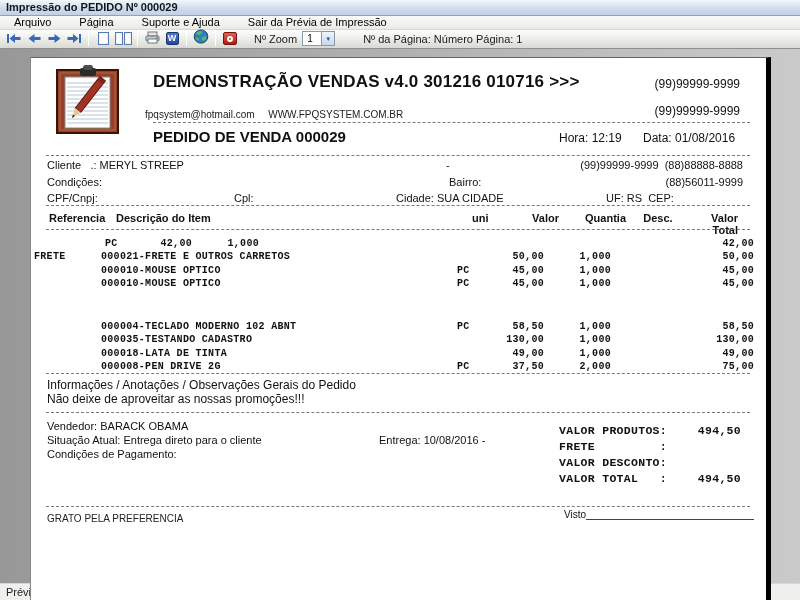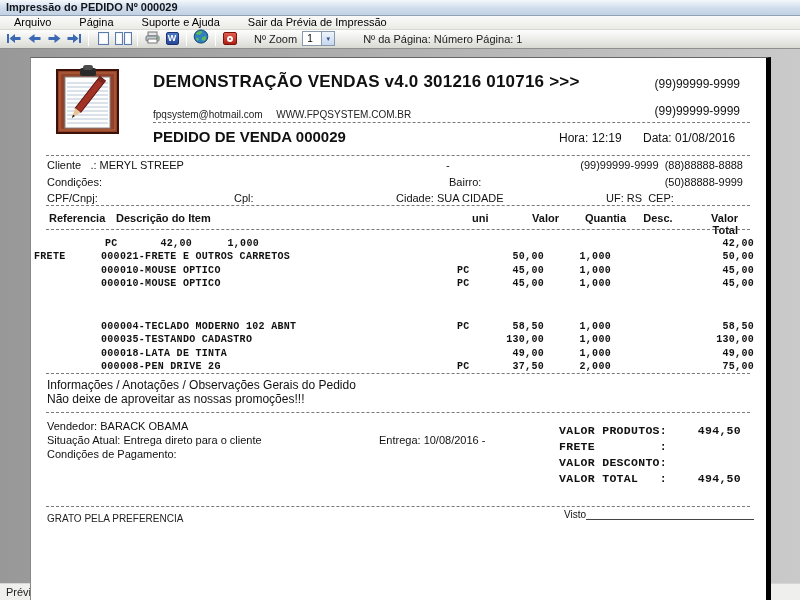--- a/index.html
+++ b/index.html
@@ -186,38 +186,38 @@
             <rect x="26.5" y="8" width="7" height="4" fill="#7d241b"></rect>
             <polygon points="26.5,48 33.5,48 30,58" fill="#e8c49a"></polygon>
             <polygon points="28.8,54.5 31.2,54.5 30,58" fill="#1a1a1a"></polygon>
           </g>
         </svg>
       </div>
 
       <div class="abs co-title" style="left:122px; top:14px;">DEMONSTRAÇÃO VENDAS v4.0 301216 010716 &gt;&gt;&gt;</div>
       <div class="abs co-phone" style="right:26px; top:19px;">(99)99999-9999</div>
       <div class="abs co-phone" style="right:26px; top:46px;">(99)99999-9999</div>
-      <div class="abs co-sub" style="left:122px; top:51px;">
+      <div class="abs co-sub" style="left:114px; top:51px;">
         <span>fpqsystem@hotmail.com</span>
         <span style="display:inline-block;width:8px;"></span>
         <span>WWW.FPQSYSTEM.COM.BR</span>
       </div>
       <div class="hr" style="left:122px; top:64px;"></div>
 
       <div class="abs order-title" style="left:122px; top:70px;">PEDIDO DE VENDA 000029</div>
       <div class="abs hd12" style="left:528px; top:73px;">Hora: 12:19</div>
       <div class="abs hd12" style="left:612px; top:73px;">Data: 01/08/2016</div>
       <div class="hr" style="top:97px;"></div>
 
       <div class="abs cl pre" style="left:16px; top:101px;"><span>Cliente   .:</span> <span>MERYL STREEP</span></div>
       <div class="abs cl" style="left:415px; top:101px;">-</div>
       <div class="abs cl pre" style="right:23px; top:101px;">(99)99999-9999  (88)88888-8888</div>
       <div class="abs cl" style="left:16px; top:118px;">Condições:</div>
       <div class="abs cl" style="left:418px; top:118px;">Bairro:</div>
-      <div class="abs cl" style="right:23px; top:118px;">(50)88888-9999</div>
+      <div class="abs cl" style="right:23px; top:118px;">(88)56011-9999</div>
       <div class="abs cl" style="left:16px; top:134px;">CPF/Cnpj:</div>
       <div class="abs cl" style="left:203px; top:134px;">Cpl:</div>
       <div class="abs cl" style="left:365px; top:134px;">Cidade: SUA CIDADE</div>
       <div class="abs cl pre" style="left:575px; top:134px;">UF: RS  CEP:</div>
       <div class="hr" style="top:147px;"></div>
 
       <div class="tcols thead" style="top:154px;">
         <span class="c1">Referencia</span>
         <span class="c2">Descrição do Item</span>
         <span class="c3">uni</span>

